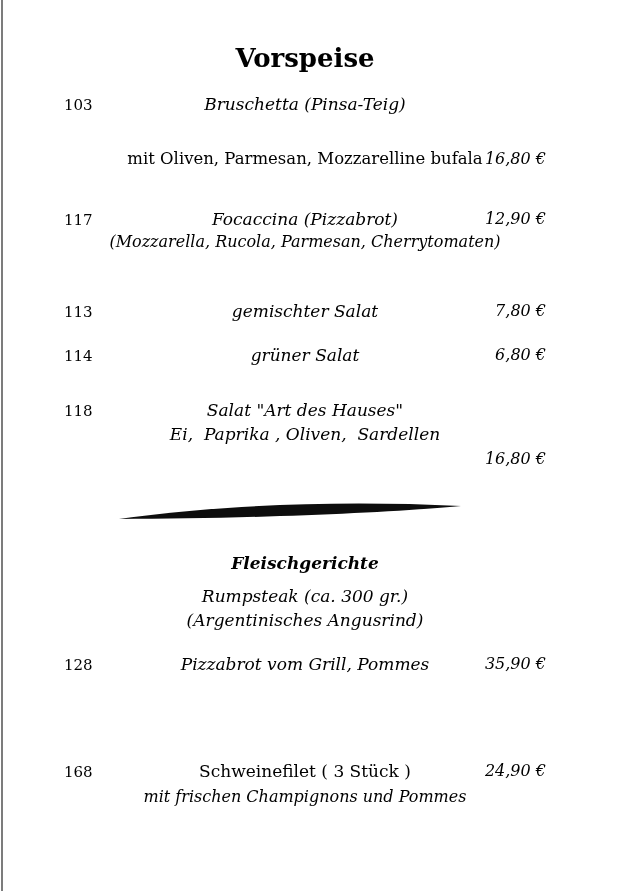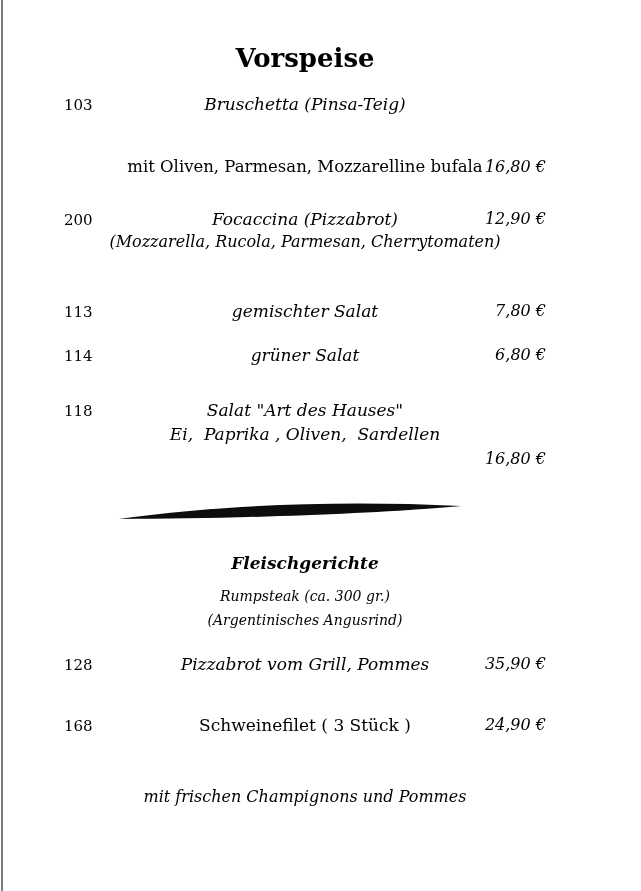--- a/index.html
+++ b/index.html
@@ -52,46 +52,46 @@
   }
   .price.bottom{top:auto;bottom:0;line-height:23.5px;}
   .section-heading{
     position:absolute;left:64px;right:95px;
     text-align:center;
     font-size:17px;font-weight:bold;font-style:italic;
     line-height:26px;
   }
   .intro-line{
     display:block;text-align:center;
-    font-size:14px;font-style:italic;
+    font-size:17px;font-style:italic;
     line-height:24px;
   }
   .swoosh{
     position:absolute;left:118px;top:497px;width:345px;height:30px;
   }
 </style>
 </head>
 <body>
 
 <div class="page">
   <div class="page-edge-line"></div>
 
   <h1 class="page-title">Vorspeise</h1>
 
   <div class="row" style="top:93px">
     <span class="num">103</span>
     <span class="name">Bruschetta (Pinsa-Teig)</span>
   </div>
-  <div class="row" style="top:156px">
+  <div class="row" style="top:148px">
     <span class="detail roman">mit Oliven, Parmesan, Mozzarelline bufala</span>
     <span class="price">16,80 €</span>
   </div>
 
   <div class="row" style="top:208px">
-    <span class="num">200</span>
+    <span class="num">117</span>
     <span class="name">Focaccina (Pizzabrot)</span>
     <span class="price">12,90 €</span>
   </div>
   <div class="row" style="top:231px">
     <span class="detail">(Mozzarella, Rucola, Parmesan, Cherrytomaten)</span>
   </div>
 
   <div class="row" style="top:300px">
     <span class="num">113</span>
     <span class="name">gemischter Salat</span>
@@ -122,21 +122,21 @@
     <span class="intro-line">(Argentinisches Angusrind)</span>
   </div>
 
   <div class="row" style="top:653px">
     <span class="num">128</span>
     <span class="name">Pizzabrot vom Grill, Pommes</span>
     <span class="price">35,90 €</span>
   </div>
 
 
-  <div class="row" style="top:714px">
+  <div class="row" style="top:760px">
     <span class="num">168</span>
     <span class="name roman">Schweinefilet ( 3 Stück )</span>
     <span class="price">24,90 €</span>
   </div>
   <div class="row" style="top:786px">
     <span class="detail">mit frischen Champignons und Pommes</span>
   </div>
 </div>
 
 </body></html>

